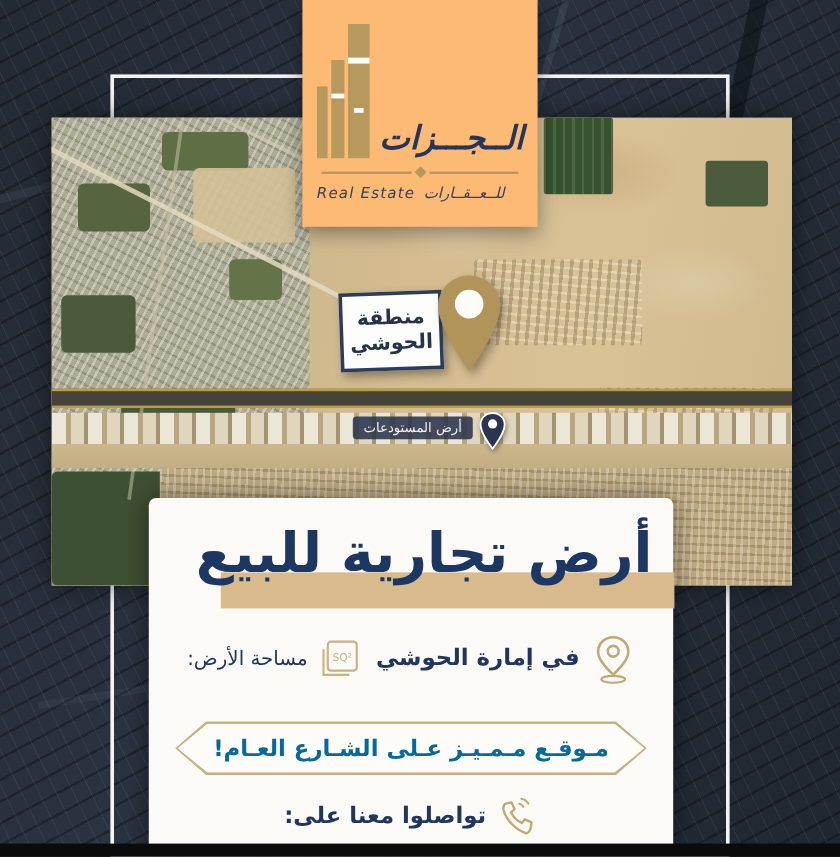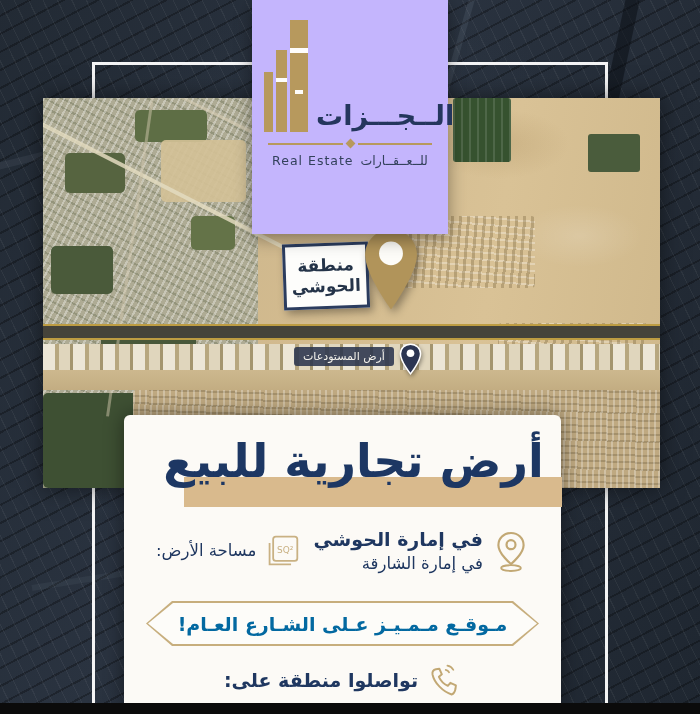--- a/index.html
+++ b/index.html
@@ -104,33 +104,34 @@
   .gold-pin { position:absolute; left:363px; top:228px; z-index:3; filter:drop-shadow(3px 4px 4px rgba(0,0,0,.35)); }
   .road-label {
     position:absolute; left:294px; top:347px; z-index:3;
     background:rgba(43,53,79,.88); border-radius:3px; padding:3px 9px;
     color:#f4f2ec; font-size:11px; direction:rtl; white-space:nowrap;
   }
   .navy-pin { position:absolute; left:399px; top:343px; z-index:3; filter:drop-shadow(1px 2px 2px rgba(0,0,0,.4)); }
 
   
   .logo-card {
-    position:absolute; left:252px; top:0; width:196px; height:234px; z-index:4;
-    background:#c4b5fd; box-shadow:0 5px 16px rgba(0,0,0,.38);
+    position:absolute; left:252px; top:0; width:196px; height:189px; z-index:4;
+    background:#fdba74; box-shadow:0 5px 16px rgba(0,0,0,.38);
     padding:14px 12px 10px;
+    font-style:italic;
   }
   .logo-top { display:flex; direction:ltr; align-items:flex-end; gap:6px; height:118px; }
   .logo-mark { flex:0 0 46px; }
   .logo-names { flex:1; text-align:center; padding-bottom:2px; }
   .logo-ar { font-size:27px; font-weight:bold; color:#24365d; direction:rtl; line-height:1.05; }
   .logo-en { font-size:16px; font-weight:bold; color:#24365d; letter-spacing:1px; margin-top:2px; }
   .logo-divider { display:flex; align-items:center; gap:4px; margin:8px 4px 6px; }
   .logo-divider .line { flex:1; height:2px; background:#b7995d; }
   .logo-divider .diamond { width:7px; height:7px; background:#b7995d; transform:rotate(45deg); }
-  .logo-sub { display:flex; direction:ltr; justify-content:center; gap:7px; align-items:center;
+  .logo-sub { display:flex; direction:ltr; gap:7px; align-items:center;
               font-size:12.5px; color:#33415c; letter-spacing:1px; }
 
   
   .card {
     position:absolute; left:124px; top:415px; width:437px; height:292px; z-index:4;
     background:#fcfaf6; border-radius:6px 6px 0 0; box-shadow:0 0 20px rgba(0,0,0,.45);
     direction:rtl;
     padding-left:22px;
   }
   .headline-wrap { position:relative; height:105px; }
@@ -255,21 +256,20 @@
 
   <div class="details">
     <div class="detail-group">
       <svg width="36" height="44" viewBox="0 0 40 46">
         <ellipse cx="20" cy="42" rx="11" ry="3.2" fill="none" stroke="#c2a874" stroke-width="2"></ellipse>
         <path d="M20 3 C12 3 6 9 6 16.5 C6 26 20 37.5 20 37.5 C20 37.5 34 26 34 16.5 C34 9 28 3 20 3 Z" fill="#fcfaf6" stroke="#c2a874" stroke-width="2.4"></path>
         <circle cx="20" cy="16" r="5" fill="none" stroke="#c2a874" stroke-width="2.4"></circle>
       </svg>
       <div class="detail-text">
         <div class="dt-bold">في إمارة الحوشي</div>
-        <div class="dt-reg">في إمارة الشارقة</div>
       </div>
     </div>
 
     <div class="detail-group">
       <svg width="34" height="34" viewBox="0 0 38 38">
         <path d="M4 10 L4 34 L28 34" fill="none" stroke="#c9b183" stroke-width="2"></path>
         <rect x="8" y="3" width="27" height="27" rx="3" fill="#fcfaf6" stroke="#c9b183" stroke-width="2"></rect>
         <text x="21.5" y="21" text-anchor="middle" font-size="10" font-family="DejaVu Sans, sans-serif" fill="#c9b183">SQ²</text>
       </svg>
       <div class="detail-text">
@@ -281,17 +281,17 @@
   <div class="pill-outer">
     <div class="pill-inner">مـوقـع مـمـيـز عـلى الشـارع العـام!</div>
   </div>
 
   <div class="contact">
     <svg width="34" height="38" viewBox="0 0 40 42">
       <path d="M29 38 C19 35 8.5 24.5 6.5 14.5 C6 11.5 7.5 9 10.5 8.3 L14.5 7.8 L17.5 14.3 L14 17.3 C16 21.8 20 25.8 24.5 27.8 L27.5 24.3 L34 27.3 L33.5 31.3 C33 34.3 31.5 37.3 29 38 Z" fill="none" stroke="#c2a874" stroke-width="2.3" stroke-linejoin="round"></path>
       <path d="M24 4 A10 10 0 0 1 31 9" fill="none" stroke="#c2a874" stroke-width="2" stroke-linecap="round"></path>
       <path d="M22 9 A5.5 5.5 0 0 1 26 12" fill="none" stroke="#c2a874" stroke-width="2" stroke-linecap="round"></path>
     </svg>
-    <span class="contact-label">تواصلوا منطقة على:</span>
+    <span class="contact-label">تواصلوا معنا على:</span>
   </div>
 </div>
 
 <div class="black-bar"></div>
 
 </body></html>

